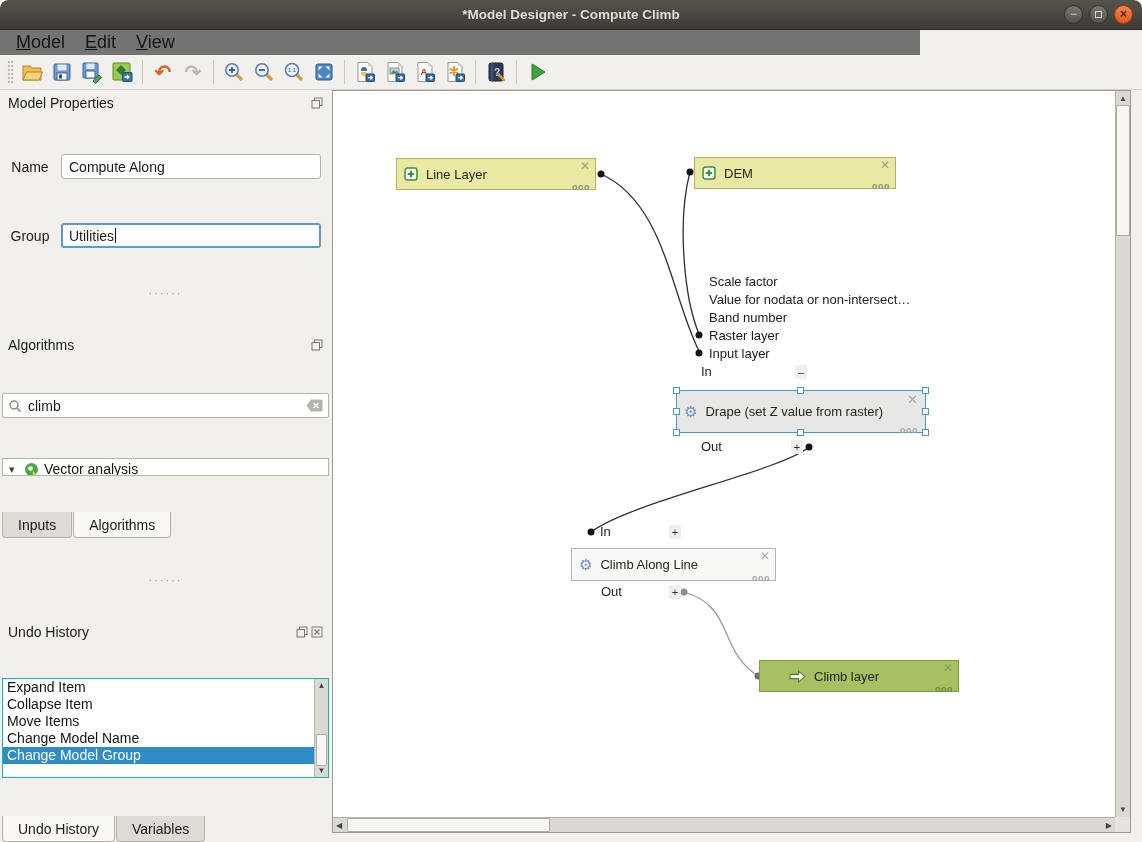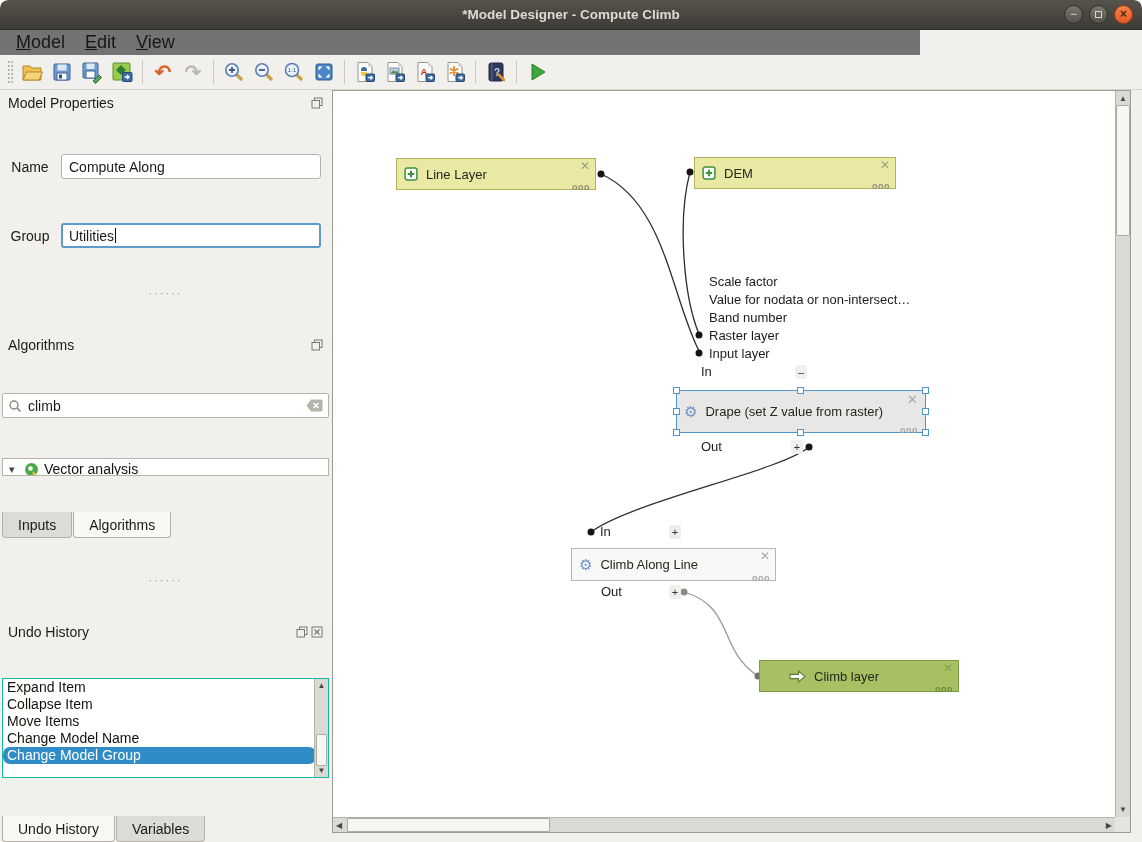--- a/index.html
+++ b/index.html
@@ -83,21 +83,21 @@
   
   .tabs { display:flex; margin-left:2px; height:26px; }
   .tab {
     padding:0 15px; display:flex; align-items:center; font-size:14px; color:#1b1a17;
     background:#dddbd5; border:1px solid #b3b0a8; border-top:none; border-radius:0 0 4px 4px; margin-right:1px;
   }
   .tab.active { background:#f9f8f5; height:26px; }
   
   .ulist { margin:0 2px; height:100px; border:1px solid #14b8a6; background:#fff; position:relative; overflow:hidden; }
   .uitem { height:17px; line-height:17px; font-size:14px; color:#14130f; padding-left:4px; width:313px; }
-  .uitem.sel { background:#308cc6; color:#fff;border-radius:7px; }
+  .uitem.sel { background:#308cc6; color:#fff; }
   
   .sb-v { position:absolute; top:0; right:0; bottom:15px; width:15px; background:#dbd9d3; border-left:1px solid #b6b3ab; }
   .sb-h { position:absolute; left:0; right:15px; bottom:0; height:15px; background:#dbd9d3; border-top:1px solid #b6b3ab; }
   .sb-corner { position:absolute; right:0; bottom:0; width:15px; height:15px; background:#e6e4df; }
   .sb-arrow { position:absolute; font-size:8px; color:#4a4843; text-align:center; }
   .sb-thumb { position:absolute; background:#f7f6f3; border:1px solid #aeaba3; border-radius:1px; }
   .ulist .sb-v { bottom:0; width:14px; }
   
   .node { position:absolute; display:flex; align-items:center; gap:8px; padding:0 7px; font-size:13px; color:#26261f; border:1px solid; }
   .node .x-ico { position:absolute; top:0px; right:5px; font-size:12px; line-height:14px; color:#9d9d8a; }

